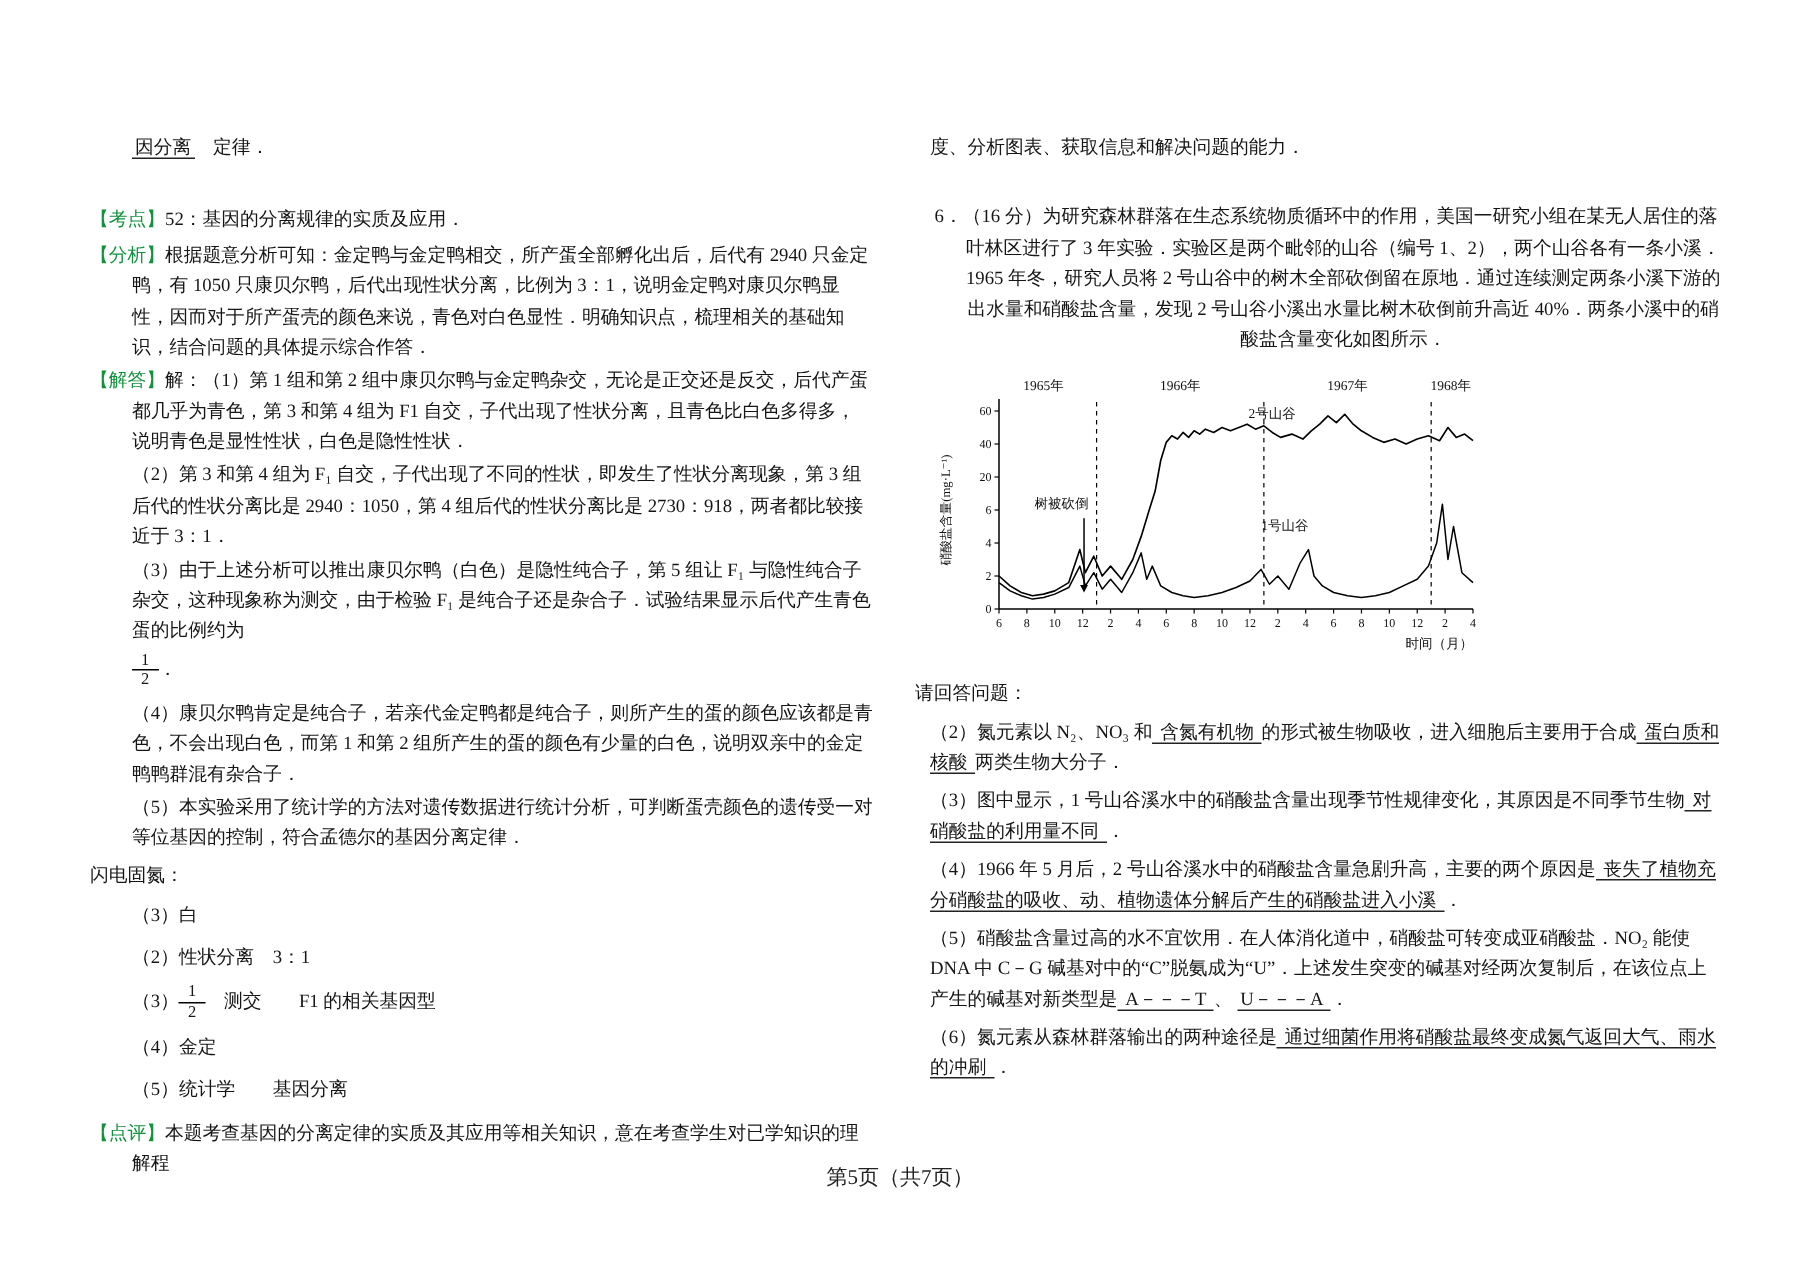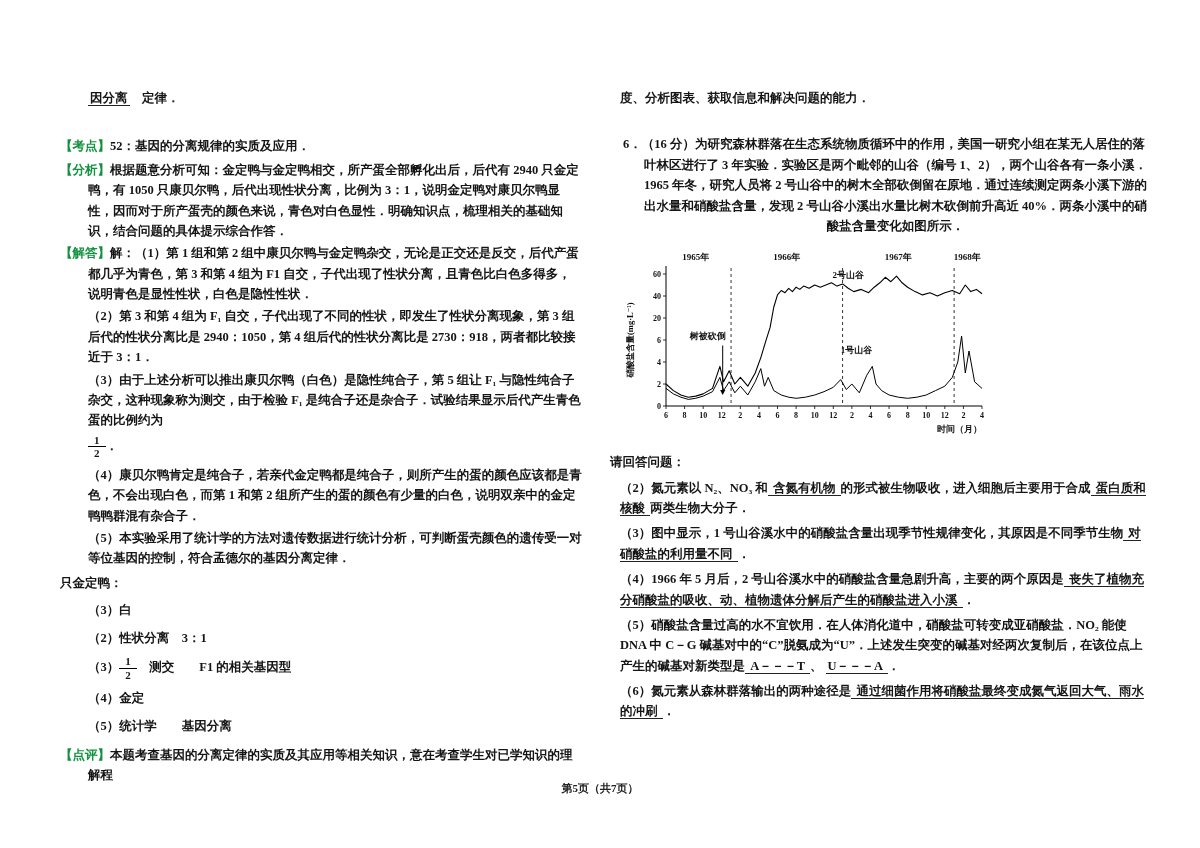--- a/index.html
+++ b/index.html
@@ -1,19 +1,19 @@
 <!DOCTYPE html>
 <html style="--tag-green: #12913f;"><head>
 <meta charset="utf-8">
 <style>
   html,body{margin:0;padding:0;background:#ffffff;}
   .page{
     width:1200px;height:848px;background:#fff;position:relative;overflow:hidden;
     font-family:"Liberation Serif","DejaVu Serif",serif;
-    color:#151515;font-size:12.5px;line-height:1.63;font-weight:bold;
+    color:#151515;font-size:12.5px;line-height:1.63;
   }
   .columns{display:flex;padding:88px 50px 0 60px;gap:26px;}
   .col-left{flex:0 0 522px;width:522px;}
   .col-right{flex:0 0 542px;width:542px;}
   p{margin:0;}
   .tag{color:var(--tag-green,#12913f);text-align:right;}
   .tagged{padding-left:28px;text-indent:-28px;margin-bottom:2px;}
   .body-par{margin-left:28px;margin-bottom:2px;}
   .cont-line{margin-left:28px;margin-bottom:28px;}
   .kaodian{margin-bottom:3px;}
@@ -24,21 +24,21 @@
   .frac-line{margin:3px 0 5px 28px;}
   .answers-intro{margin-top:4px;}
   .ansline{margin-left:28px;margin-top:7px;}
   .dianping{margin-top:9px;}
   .cont-line-r{margin-left:12px;margin-bottom:26px;}
   .q6-par{margin-left:10px;padding-left:23px;text-indent:-23px;margin-bottom:8px;text-align:center;}
   .chart-figure{margin:4px 0 8px 14px;}
   .chart-figure svg{display:block;}
   .please-line{margin:2px 0 5px 2px;}
   .subq{margin:5px 0 5px 12px;}
-  .footer{position:absolute;bottom:50px;left:0;width:100%;text-align:center;font-size:11px;color:#222;}
+  .footer{position:absolute;bottom:50px;left:0;width:100%;text-align:center;font-size:14px;color:#222;}
   svg text{font-family:"Liberation Serif","DejaVu Serif",serif;fill:#111;}
 </style>
 </head>
 <body>
 
 <div class="page">
   <div class="columns">
 
     <div class="col-left">
       <p class="cont-line"><span class="ans">因分离</span><span>　定律．</span></p>
@@ -56,21 +56,21 @@
         <span class="frac">
             <span>1</span>
             <span class="fbar"></span>
             <span>2</span>
           </span><span>．</span>
       </div>
 
       <p class="body-par">（4）康贝尔鸭肯定是纯合子，若亲代金定鸭都是纯合子，则所产生的蛋的颜色应该都是青色，不会出现白色，而第 1 和第 2 组所产生的蛋的颜色有少量的白色，说明双亲中的金定鸭鸭群混有杂合子．</p>
       <p class="body-par">（5）本实验采用了统计学的方法对遗传数据进行统计分析，可判断蛋壳颜色的遗传受一对等位基因的控制，符合孟德尔的基因分离定律．</p>
 
-      <p class="answers-intro">只金定鸭：</p>
+      <p class="answers-intro">闪电固氮：</p>
       <p class="ansline">（3）白</p>
       <p class="ansline">（2）性状分离　3：1</p>
       <p class="ansline"><span>（3）</span><span class="frac">
             <span>1</span>
             <span class="fbar"></span>
             <span>2</span>
           </span><span>　测交　　</span><span>F1 的相关基因型</span></p>
       <p class="ansline">（4）金定</p>
       <p class="ansline">（5）统计学　　基因分离</p>
 

